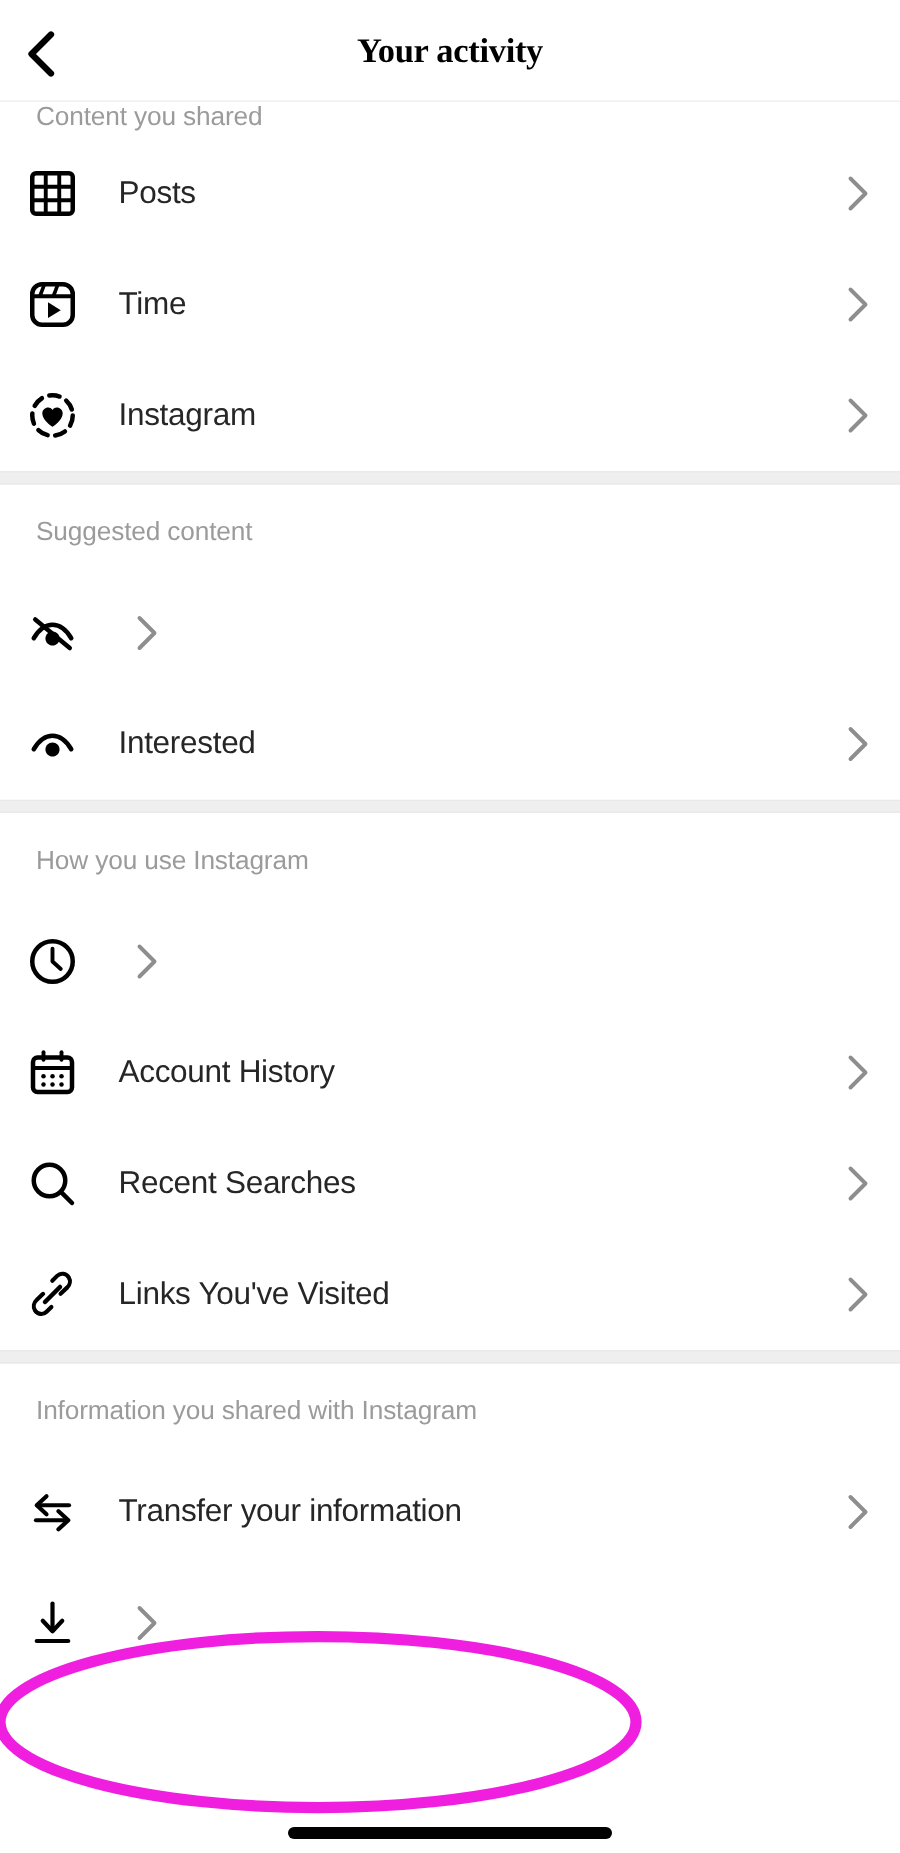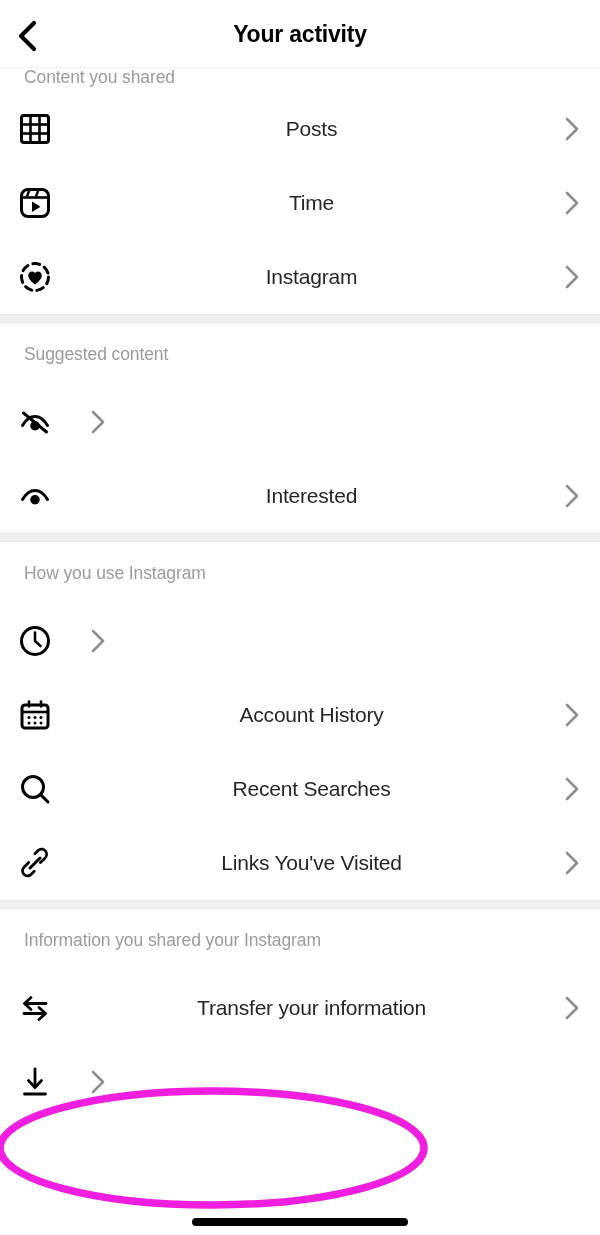--- a/index.html
+++ b/index.html
@@ -9,20 +9,21 @@
     font-family: "Liberation Sans", sans-serif;
     overflow: hidden;
   }
   .screen { position: relative; width: 600px; height: 1235px; background: #fff; }
 
   
   .header {
     position: relative; height: 68px; width: 100%;
     background: #fff;
     border-bottom: 1px solid #f0f0f0;
+    font-family: Liberation Serif, serif;
   }
   .back-btn {
     position: absolute; left: 8px; top: 16px;
     width: 40px; height: 40px;
     display: flex; align-items: center; justify-content: center;
     cursor: pointer;
   }
   .header-title {
     position: absolute; left: 0; top: 0; width: 100%; height: 68px;
     display: flex; align-items: center; justify-content: center;
@@ -45,21 +46,21 @@
   .gap {
     height: 9px; width: 100%;
     background: #efefef;
     border-top: 1px solid #e9e9e9;
     border-bottom: 1px solid #e9e9e9;
   }
 
   .row {
     position: relative; height: 74px; width: 100%;
     display: flex; align-items: center;
-    cursor: pointer; background: #fff; text-align: center;
+    cursor: pointer; background: #fff;
   }
   .row-icon {
     width: 52px; margin-left: 18px;
     display: flex; align-items: center; justify-content: flex-start;
     flex: 0 0 auto;
   }
   .row-label {
     font-size: 21px; color: #262626; letter-spacing: -0.2px;
     margin-left: 9px; flex: 1 1 auto;
   }
@@ -268,21 +269,21 @@
           <svg width="18" height="28" viewBox="0 0 18 28">
             <polyline points="4,4 14,14 4,24" fill="none" stroke="#8E8E8E" stroke-width="2.6" stroke-linecap="round" stroke-linejoin="round"></polyline>
           </svg>
         </div>
       </div>
     </div>
 
     <div class="gap"></div>
 
     <div class="section">
-      <div class="section-header std">Information you shared your Instagram</div>
+      <div class="section-header std">Information you shared with Instagram</div>
 
       <div class="row">
         <div class="row-icon">
           <svg width="34" height="34" viewBox="0 0 34 34">
             <line x1="28" y1="12.5" x2="7" y2="12.5" stroke="#000" stroke-width="2.8" stroke-linecap="round"></line>
             <polyline points="13,6.5 6.5,12.5 13,18.5" fill="none" stroke="#000" stroke-width="2.8" stroke-linecap="round" stroke-linejoin="round"></polyline>
             <line x1="6" y1="22.5" x2="27" y2="22.5" stroke="#000" stroke-width="2.8" stroke-linecap="round"></line>
             <polyline points="21,16.5 27.5,22.5 21,28.5" fill="none" stroke="#000" stroke-width="2.8" stroke-linecap="round" stroke-linejoin="round"></polyline>
           </svg>
         </div>

